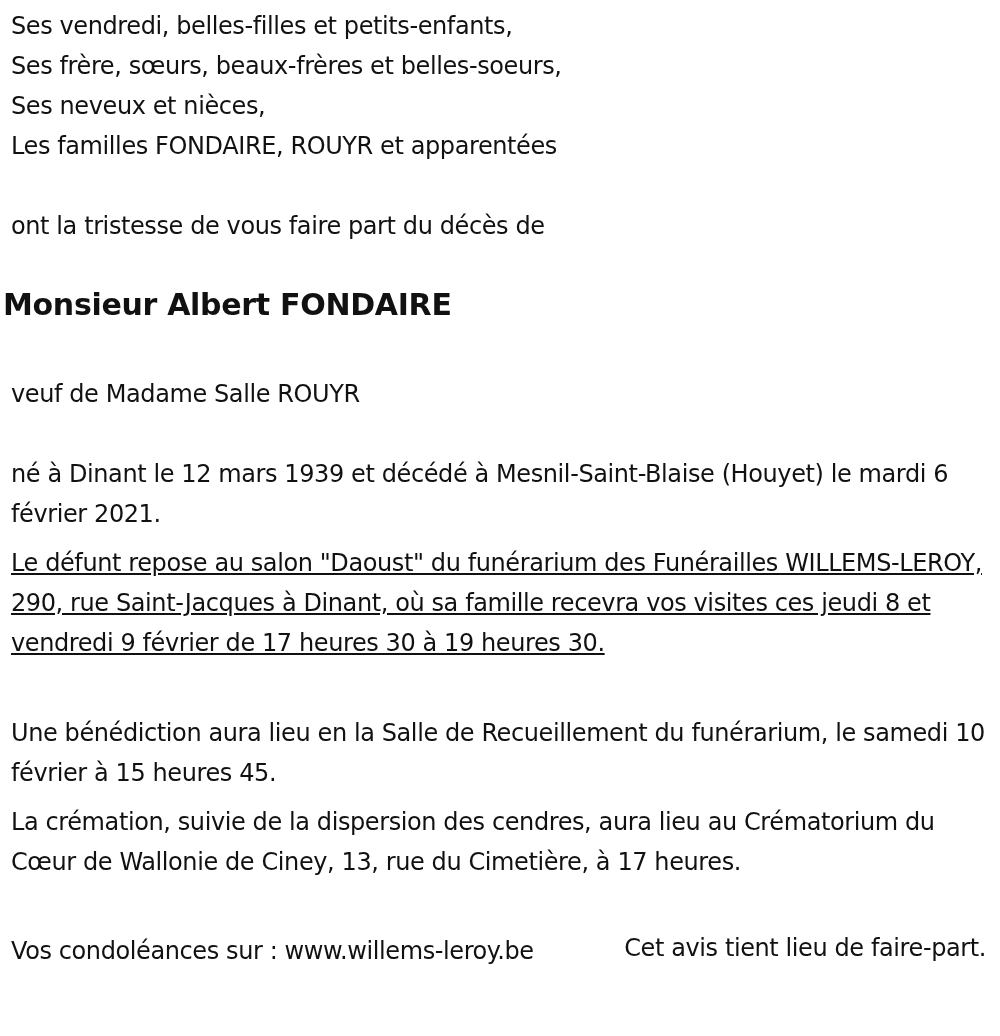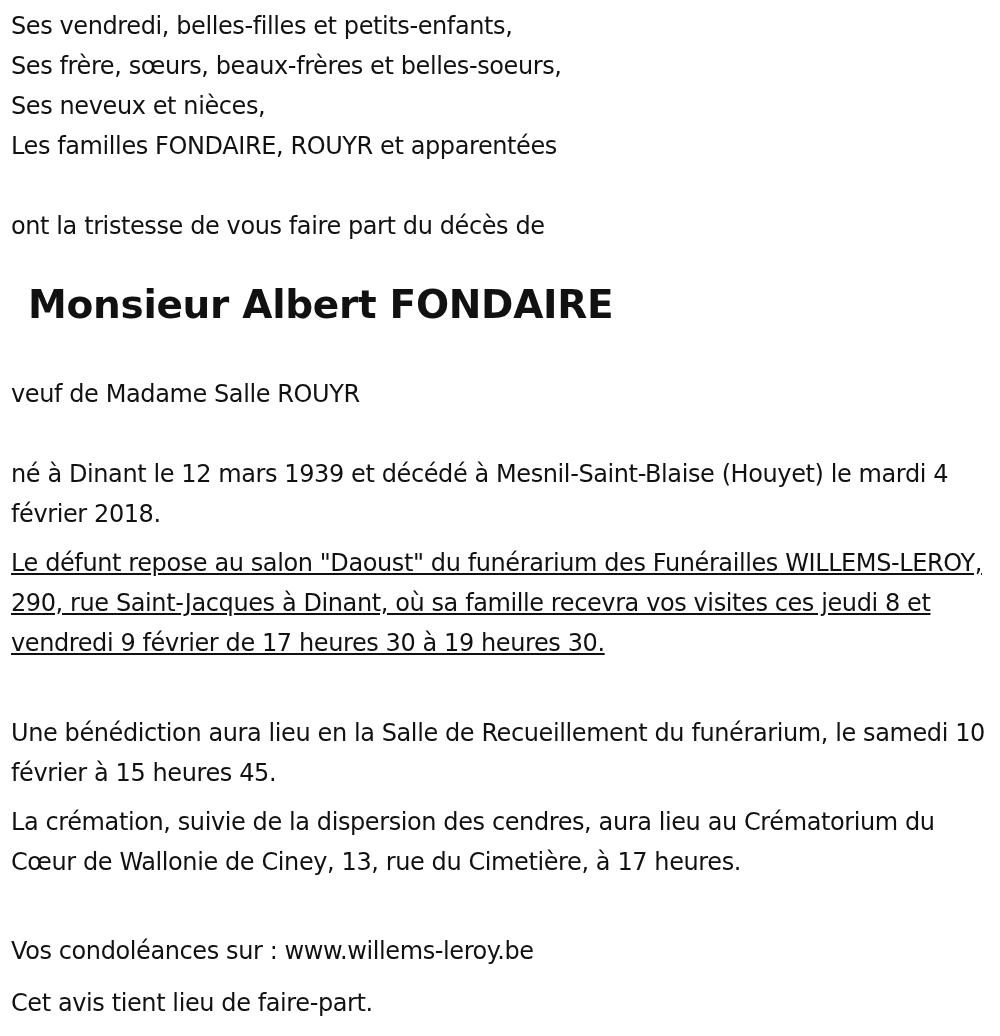--- a/index.html
+++ b/index.html
@@ -27,42 +27,42 @@
       line-height: 40px;
     }
     .para {
       position: absolute;
       left: 11px;
       width: 975px;
       line-height: 40px;
     }
     .heading {
       position: absolute;
-      left: 28px;
+      left: 3px;
       font-weight: bold;
-      font-size: 39px;
+      font-size: 30px;
       letter-spacing: -0.3px;
       line-height: 50px;
       white-space: nowrap;
     }
   </style>
 </head>
 <body>
 
 <div class="notice">
   <div class="line" style="top:6px;">Ses vendredi, belles-filles et petits-enfants,</div>
   <div class="line" style="top:46px;">Ses frère, sœurs, beaux-frères et belles-soeurs,</div>
   <div class="line" style="top:86px;">Ses neveux et nièces,</div>
   <div class="line" style="top:126px;">Les familles FONDAIRE, ROUYR et apparentées</div>
 
   <div class="line" style="top:206px;">ont la tristesse de vous faire part du décès de</div>
 
   <div class="heading" style="top:280px;">Monsieur Albert FONDAIRE</div>
 
   <div class="line" style="top:374px;">veuf de Madame Salle ROUYR</div>
 
-  <div class="para" style="top:454px;">né à Dinant le 12 mars 1939 et décédé à Mesnil-Saint-Blaise (Houyet) le mardi 4 février 2018.</div>
+  <div class="para" style="top:454px;">né à Dinant le 12 mars 1939 et décédé à Mesnil-Saint-Blaise (Houyet) le mardi 6 février 2021.</div>
   <div class="para" style="top:543px;text-decoration:underline;">Le défunt repose au salon "Daoust" du funérarium des Funérailles WILLEMS-LEROY, 290, rue Saint-Jacques à Dinant, où sa famille recevra vos visites ces jeudi 8 et vendredi 9 février de 17 heures 30 à 19 heures 30.</div>
   <div class="para" style="top:713px;">Une bénédiction aura lieu en la Salle de Recueillement du funérarium, le samedi 10 février à 15 heures 45.</div>
   <div class="para" style="top:802px;">La crémation, suivie de la dispersion des cendres, aura lieu au Crématorium du Cœur de Wallonie de Ciney, 13, rue du Cimetière, à 17 heures.</div>
   <div class="para" style="top:931px;">Vos condoléances sur : www.willems-leroy.be</div>
-  <div class="para" style="top:983px;">Cet avis tient lieu de faire-part.</div>
+  <div class="para" style="top:928px;text-align:right;">Cet avis tient lieu de faire-part.</div>
 </div>
 
 </body></html>

